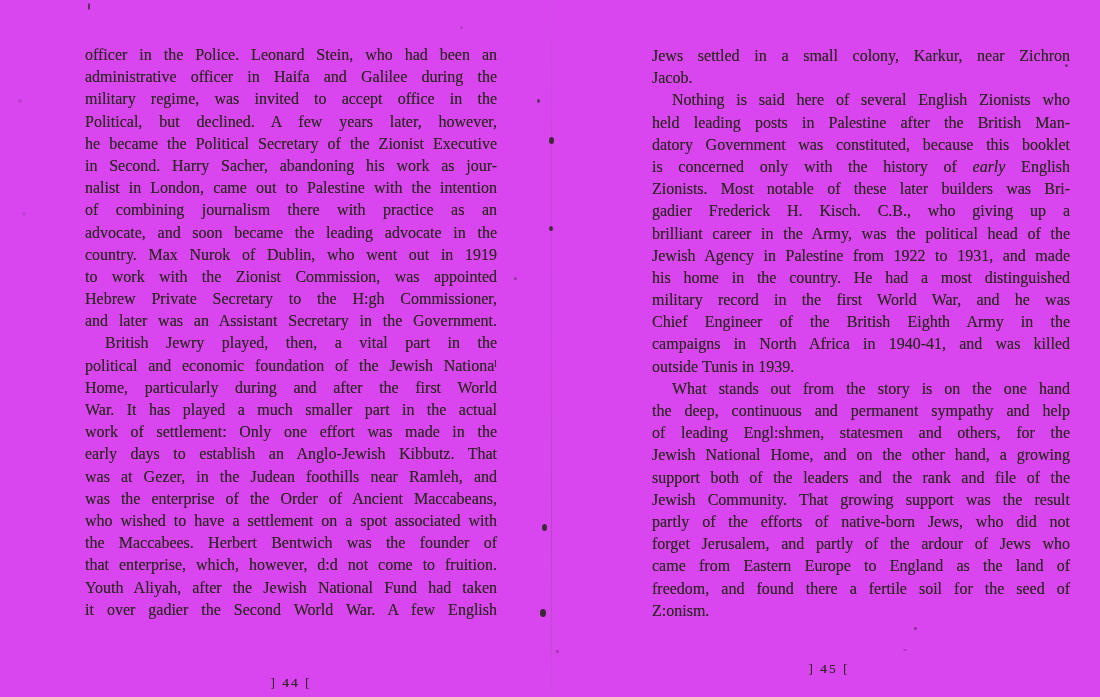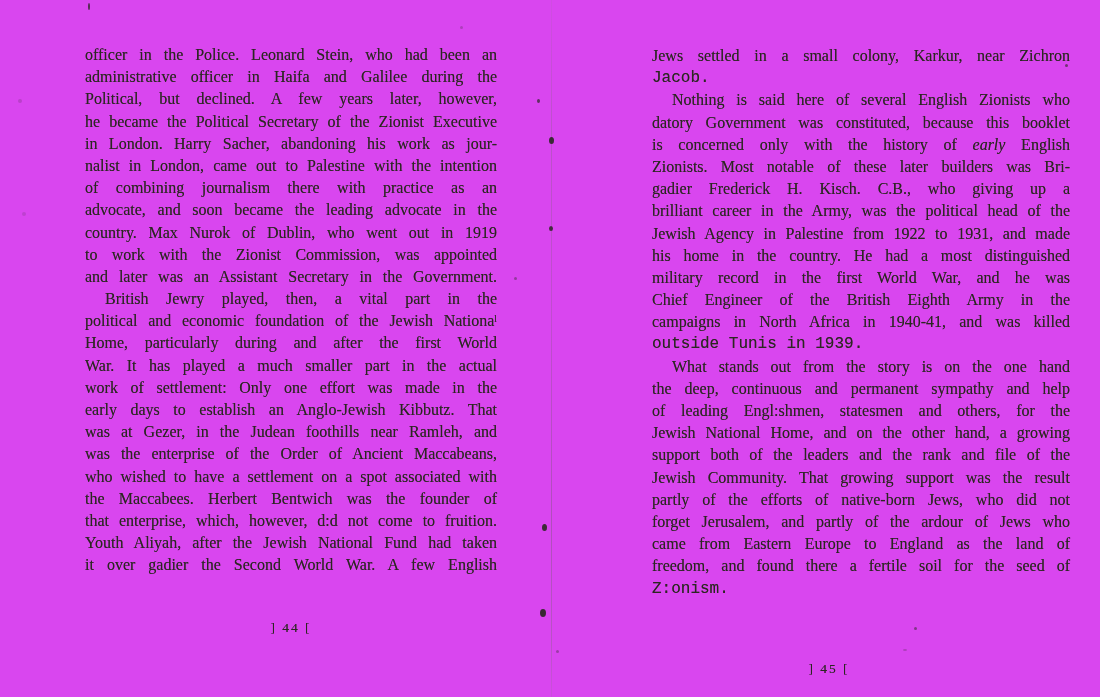--- a/index.html
+++ b/index.html
@@ -23,31 +23,31 @@
   .textcol-left  { left: 85px;  top: 44px; width: 412px; }
   .textcol-right { left: 620px; top: 45px; width: 418px; margin-left: 32px; }
   .line {
     height: 22.2px;
     line-height: 22.2px;
     text-align: justify;
     text-align-last: justify;
     white-space: normal;
   }
   .line.indent { padding-left: 20px; }
-  .line.endline { text-align-last: left; font-family: Liberation Mono, monospace; }
+  .line.endline { text-align-last: left; }
   .line em { }
   .page-number {
     position: absolute;
     color: #2b2721;
     font-size: 13.5px;
     letter-spacing: 2px;
     text-align: center;
     text-shadow: 0 0 0.5px rgba(43,39,33,0.55);
   }
-  .page-number-left  { left: 85px;  top: 620px; width: 412px; }
+  .page-number-left  { left: 85px;  top: 675px; width: 412px; }
   .page-number-right { left: 620px; top: 661px; width: 418px; }
   .gutter-line {
     position: absolute; left: 551px; top: 0; width: 1.4px; height: 697px;
     background: linear-gradient(to bottom,
       rgba(130,128,122,0.10) 0%,
       rgba(110,108,102,0.28) 20%,
       rgba(100,98,92,0.22) 45%,
       rgba(95,93,88,0.34) 75%,
       rgba(110,108,102,0.30) 92%,
       rgba(130,128,122,0.15) 100%);
@@ -57,48 +57,51 @@
 </head>
 <body>
 
 <div class="scan-surface">
 
   <div class="gutter-line"></div>
 
   <div class="textcol textcol-left">
       <div class="line"><span>officer in the Police. Leonard Stein, who had been an</span></div>
       <div class="line"><span>administrative officer in Haifa and Galilee during the</span></div>
+      <div class="line"><span>military regime, was invited to accept office in the</span></div>
       <div class="line"><span>Political, but declined. A few years later, however,</span></div>
       <div class="line"><span>he became the Political Secretary of the Zionist Executive</span></div>
-      <div class="line"><span>in London. Harry Sacher, abandoning his work as jour-</span></div>
+      <div class="line"><span>in Second. Harry Sacher, abandoning his work as jour-</span></div>
       <div class="line"><span>nalist in London, came out to Palestine with the intention</span></div>
       <div class="line"><span>of combining journalism there with practice as an</span></div>
       <div class="line"><span>advocate, and soon became the leading advocate in the</span></div>
       <div class="line"><span>country. Max Nurok of Dublin, who went out in 1919</span></div>
       <div class="line"><span>to work with the Zionist Commission, was appointed</span></div>
+      <div class="line"><span>Hebrew Private Secretary to the H:gh Commissioner,</span></div>
       <div class="line"><span>and later was an Assistant Secretary in the Government.</span></div>
       <div class="line indent"><span>British Jewry played, then, a vital part in the</span></div>
       <div class="line"><span>political and economic foundation of the Jewish Nationaˡ</span></div>
       <div class="line"><span>Home, particularly during and after the first World</span></div>
       <div class="line"><span>War. It has played a much smaller part in the actual</span></div>
       <div class="line"><span>work of settlement: Only one effort was made in the</span></div>
       <div class="line"><span>early days to establish an Anglo-Jewish Kibbutz. That</span></div>
       <div class="line"><span>was at Gezer, in the Judean foothills near Ramleh, and</span></div>
       <div class="line"><span>was the enterprise of the Order of Ancient Maccabeans,</span></div>
       <div class="line"><span>who wished to have a settlement on a spot associated with</span></div>
       <div class="line"><span>the Maccabees. Herbert Bentwich was the founder of</span></div>
       <div class="line"><span>that enterprise, which, however, d:d not come to fruition.</span></div>
       <div class="line"><span>Youth Aliyah, after the Jewish National Fund had taken</span></div>
       <div class="line"><span>it over gadier the Second World War. A few English</span></div>
     </div>
 
   <div class="textcol textcol-right">
       <div class="line"><span>Jews settled in a small colony, Karkur, near Zichron</span></div>
       <div class="line endline"><span>Jacob.</span></div>
       <div class="line indent"><span>Nothing is said here of several English Zionists who</span></div>
+      <div class="line"><span>held leading posts in Palestine after the British Man-</span></div>
       <div class="line"><span>datory Government was constituted, because this booklet</span></div>
       <div class="line"><span>is concerned only with the history of </span><em>early</em><span> English</span></div>
       <div class="line"><span>Zionists. Most notable of these later builders was Bri-</span></div>
       <div class="line"><span>gadier Frederick H. Kisch. C.B., who giving up a</span></div>
       <div class="line"><span>brilliant career in the Army, was the political head of the</span></div>
       <div class="line"><span>Jewish Agency in Palestine from 1922 to 1931, and made</span></div>
       <div class="line"><span>his home in the country. He had a most distinguished</span></div>
       <div class="line"><span>military record in the first World War, and he was</span></div>
       <div class="line"><span>Chief Engineer of the British Eighth Army in the</span></div>
       <div class="line"><span>campaigns in North Africa in 1940-41, and was killed</span></div>

